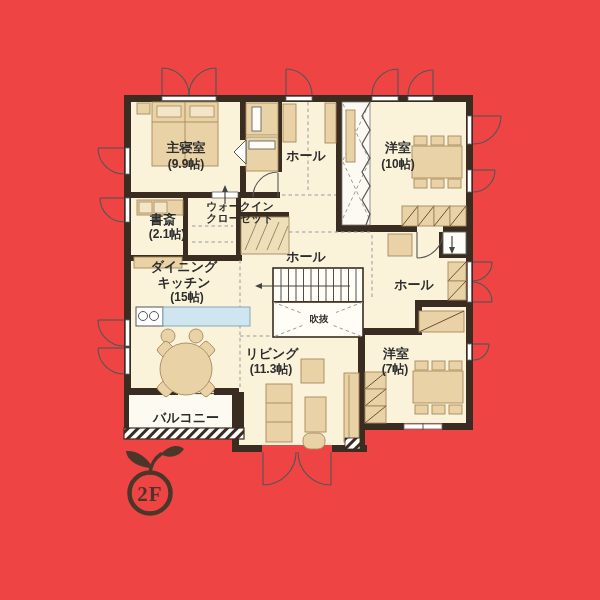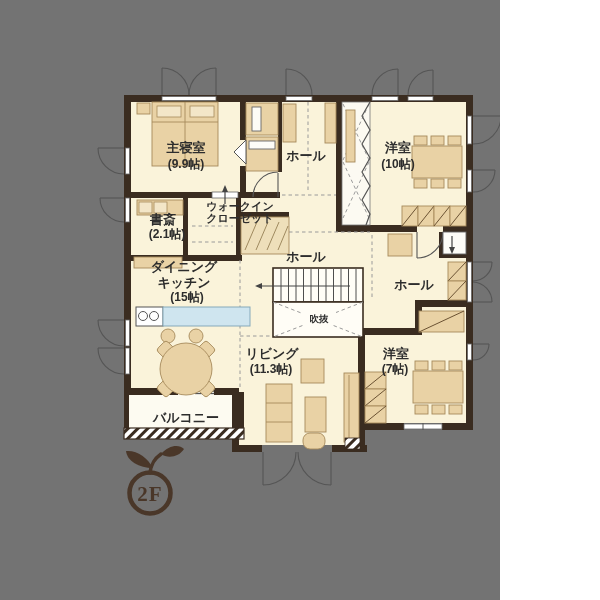--- a/index.html
+++ b/index.html
@@ -1,16 +1,16 @@
 <!DOCTYPE html>
 <html><head>
 <meta charset="utf-8">
 <style>
   html,body{margin:0;padding:0;background:#ffffff;}
-  .stage{position:relative;width:500px;height:600px;background:#737373;overflow:hidden;}
+  .stage{position:relative;width:600px;height:600px;background:#ef4444;overflow:hidden;}
   svg text{font-family:"Liberation Sans", sans-serif;fill:#2d2d2d;}
   .rm{font-size:13px;font-weight:bold;}
   .sz{font-size:12px;font-weight:bold;}
   .small{font-size:11px;font-weight:bold;}
   .tiny{font-size:9.5px;font-weight:bold;}
   .logo-text{font-family:"Liberation Serif", serif;font-size:21px;font-weight:bold;fill:#4a3729;letter-spacing:1px;}
   .wall{fill:#3a2c20;}
   .floor{fill:#faf3da;}
   .tan{fill:#e9d2a5;stroke:#a68a5b;stroke-width:0.9;}
   .tanlight{fill:#f3e6c8;stroke:#a68a5b;stroke-width:0.8;}

